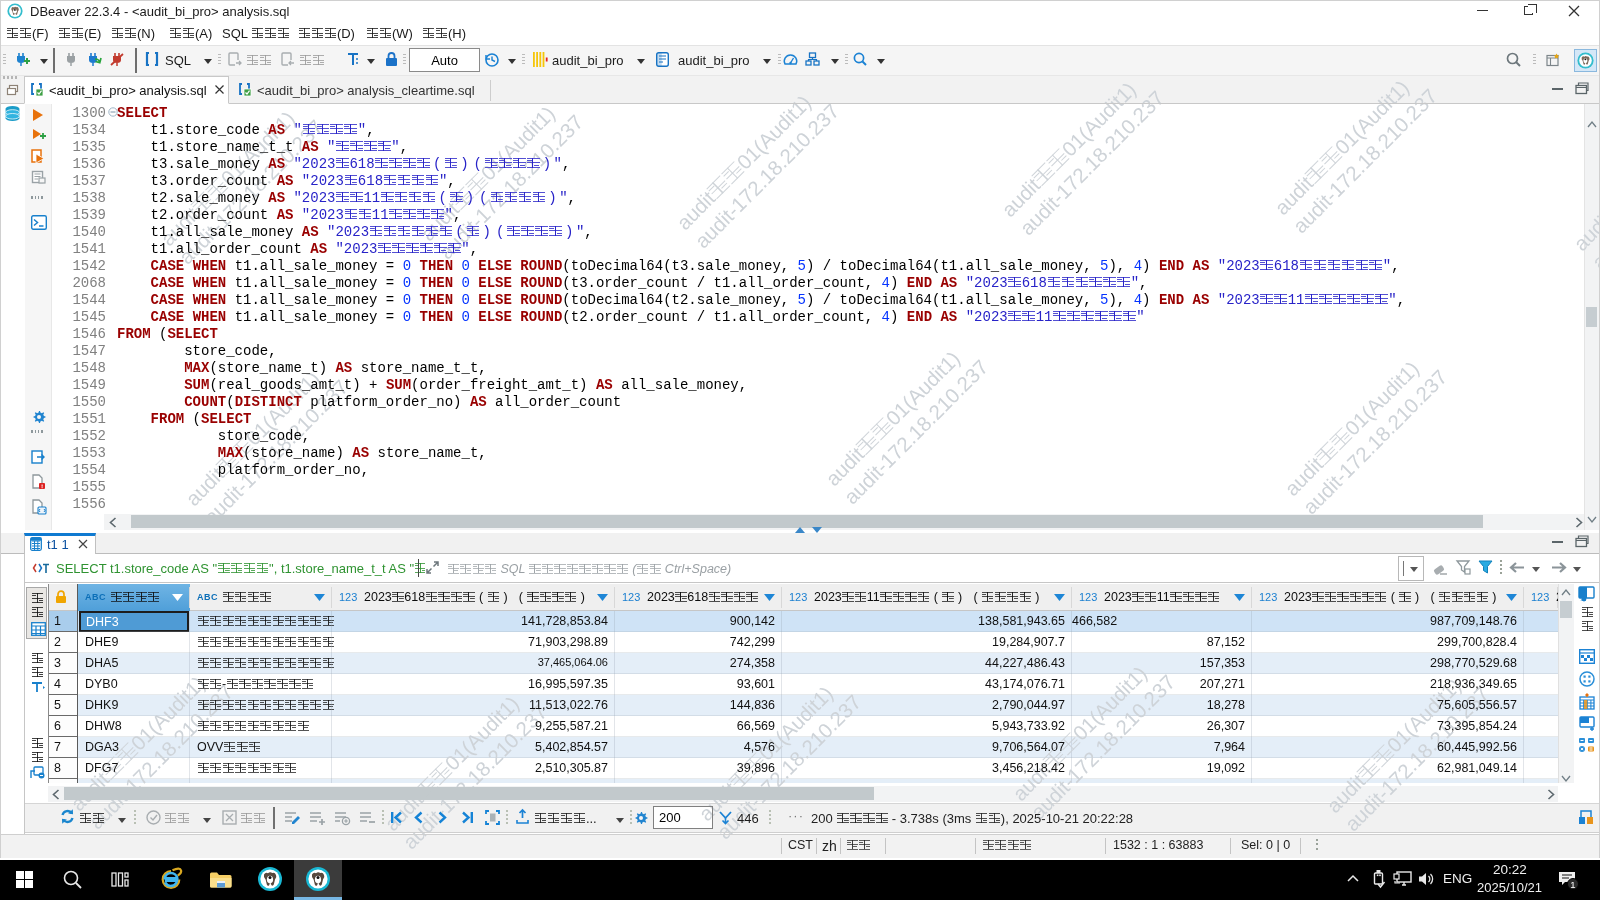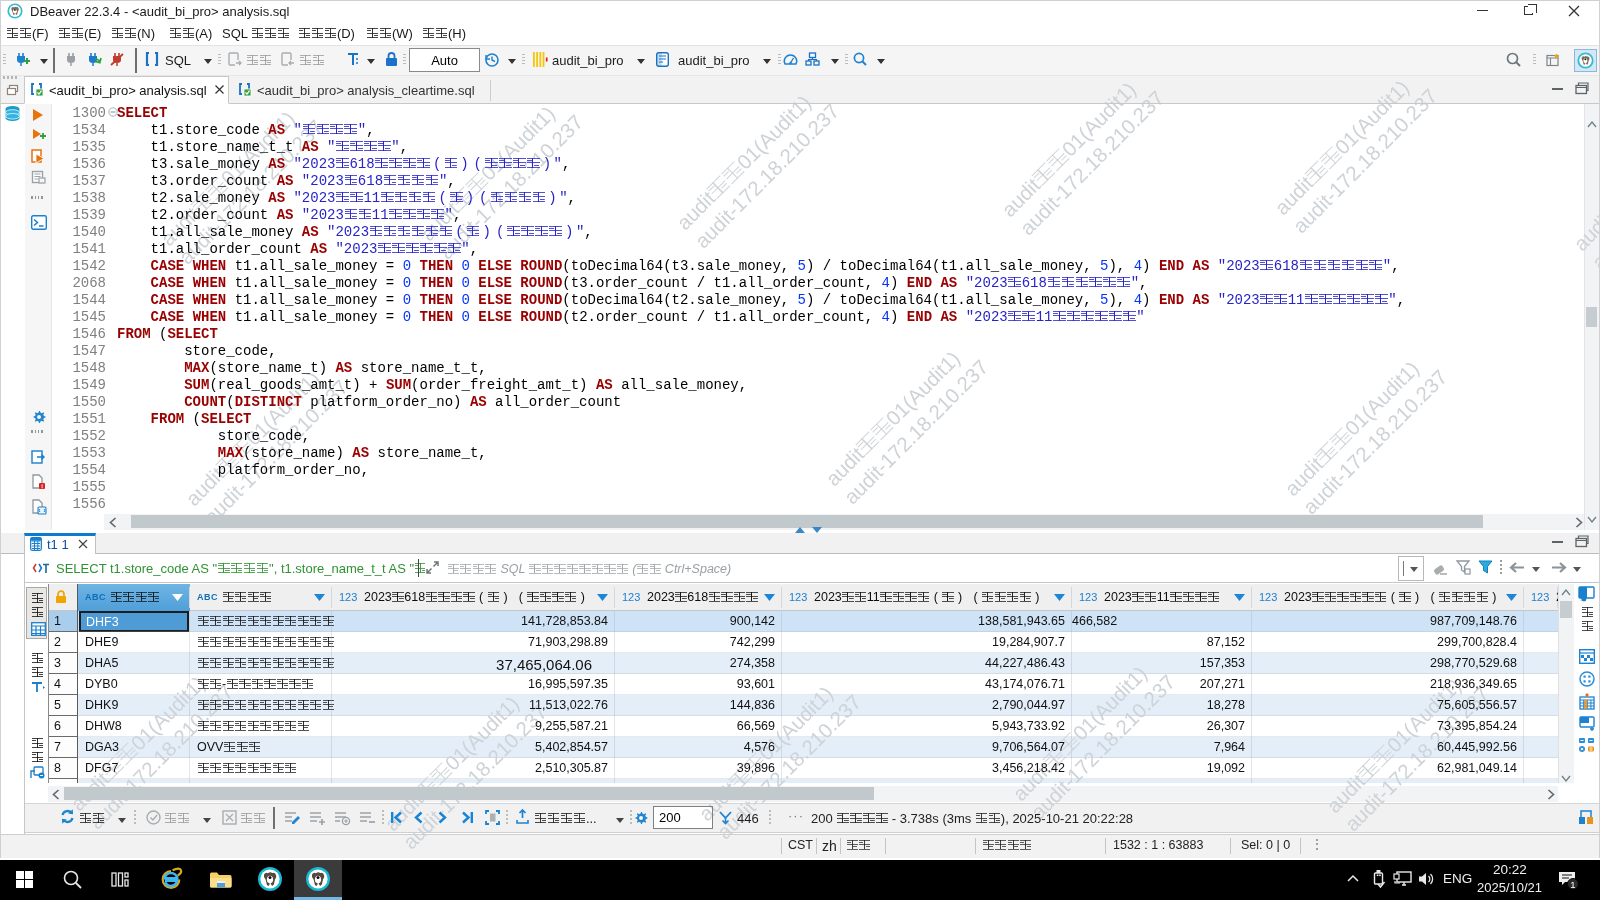--- a/index.html
+++ b/index.html
@@ -461,21 +461,21 @@
 <div class="abs" style="left:332px;top:635px;width:276px;text-align:right;font-size:12.5px;color:#111">71,903,298.89</div>
 <div class="abs" style="left:615px;top:635px;width:160px;text-align:right;font-size:12.5px;color:#111">742,299</div>
 <div class="abs" style="left:782px;top:635px;width:283px;text-align:right;font-size:12.5px;color:#111">19,284,907.7</div>
 <div class="abs" style="left:1072px;top:635px;width:173px;text-align:right;font-size:12.5px;color:#111">87,152</div>
 <div class="abs" style="left:1252px;top:635px;width:265px;text-align:right;font-size:12.5px;color:#111">299,700,828.4</div>
 <div class="abs" style="left:78px;top:652px;width:1480px;height:1px;background:rgba(160,170,180,.25)"></div>
 <div class="abs" style="left:78px;top:653px;width:1480px;height:21px;background:#e4eef8"></div>
 <div class="abs" style="left:48px;top:653px;width:30px;height:21px;background:#fdfdfd;border-bottom:1px solid #6a6a6a;font-size:12.5px;color:#111;padding:3px 0 0 6px">3</div>
 <div class="abs" style="left:85px;top:656px;font-size:12.5px;color:#111">DHA5</div>
 <div class="abs" style="left:197px;top:656px;font-size:12.5px;color:#111;white-space:nowrap"><i class="j"></i><i class="j"></i><i class="j"></i><i class="j"></i><i class="j"></i><i class="j"></i><i class="j"></i><i class="j"></i><i class="j"></i><i class="j"></i><i class="j"></i></div>
-<div class="abs" style="left:316px;top:656px;width:276px;text-align:right;font-size:15px;color:#111">37,465,064.06</div>
+<div class="abs" style="left:332px;top:656px;width:276px;text-align:right;font-size:11px;color:#111">37,465,064.06</div>
 <div class="abs" style="left:615px;top:656px;width:160px;text-align:right;font-size:12.5px;color:#111">274,358</div>
 <div class="abs" style="left:782px;top:656px;width:283px;text-align:right;font-size:12.5px;color:#111">44,227,486.43</div>
 <div class="abs" style="left:1072px;top:656px;width:173px;text-align:right;font-size:12.5px;color:#111">157,353</div>
 <div class="abs" style="left:1252px;top:656px;width:265px;text-align:right;font-size:12.5px;color:#111">298,770,529.68</div>
 <div class="abs" style="left:78px;top:673px;width:1480px;height:1px;background:rgba(160,170,180,.25)"></div>
 <div class="abs" style="left:78px;top:674px;width:1480px;height:21px;background:#fff"></div>
 <div class="abs" style="left:48px;top:674px;width:30px;height:21px;background:#fdfdfd;border-bottom:1px solid #6a6a6a;font-size:12.5px;color:#111;padding:3px 0 0 6px">4</div>
 <div class="abs" style="left:85px;top:677px;font-size:12.5px;color:#111">DYB0</div>
 <div class="abs" style="left:197px;top:677px;font-size:12.5px;color:#111;white-space:nowrap"><i class="j"></i><i class="j"></i>-<i class="j"></i><i class="j"></i><i class="j"></i><i class="j"></i><i class="j"></i><i class="j"></i><i class="j"></i></div>
 <div class="abs" style="left:332px;top:677px;width:276px;text-align:right;font-size:12.5px;color:#111">16,995,597.35</div>

